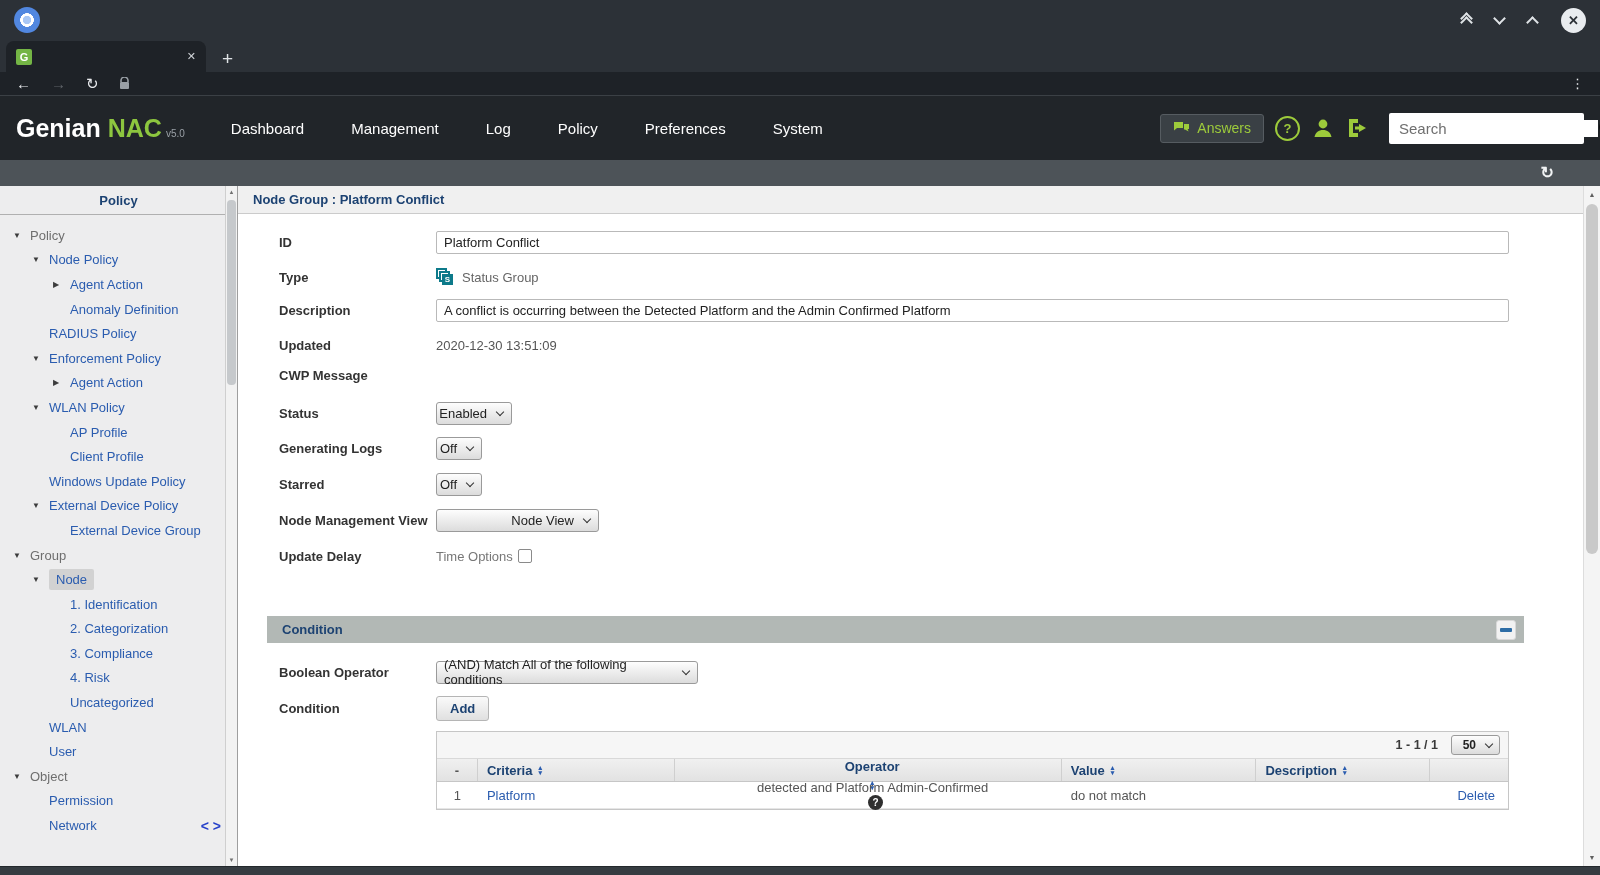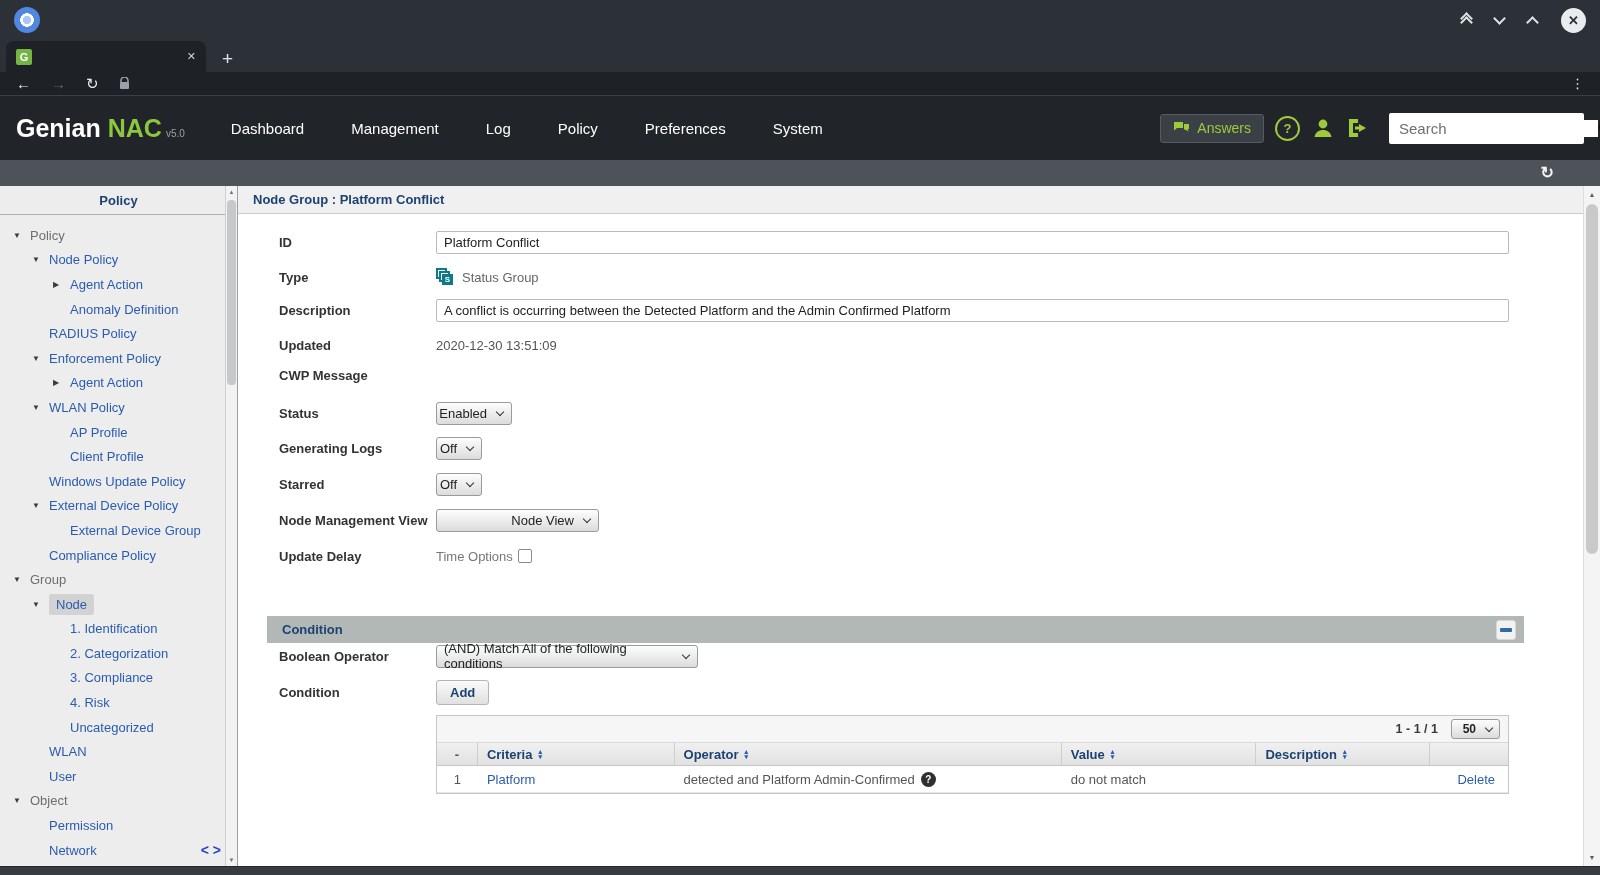--- a/index.html
+++ b/index.html
@@ -138,21 +138,21 @@
     align-items:center; justify-content:flex-end; gap:13px; padding-right:8px; }
   .info-count { font-weight:bold; font-size:12.5px; color:#3a3a3a; }
   .sel.small { height:20px; font-size:12px; font-weight:bold; padding:0 6px; }
   .tbl-head { display:flex; background:linear-gradient(#f0f0f0,#e2e2e2); border-bottom:1px solid #c6c6c6;
     height:23px; align-items:stretch; }
   .th { display:flex; align-items:center; gap:6px; padding-left:9px; font-weight:bold; color:#1c4272;
     border-right:1px solid #cfcfcf; }
   .th:last-child { border-right:none; }
   .th.c0 { justify-content:center; padding-left:0; color:#555; }
   .sort { display:flex; flex-direction:column; line-height:5px; font-size:7px; color:#2a5caf; }
-  .c0 { width:41px; } .c1 { width:197px; } .c2 { width:388px; } .c3 { width:195px; }
+  .c0 { width:41px; } .c1 { width:197px; } .c2 { width:388px;flex-direction:column; } .c3 { width:195px; }
   .c4 { width:174px; } .c5 { width:78px; }
   .tbl-row { display:flex; align-items:center; height:27px; background:#fff; border-bottom:1px solid #e6e6e6; }
   .td { padding-left:9px; color:#555; display:flex; align-items:center; }
   .td.c0 { justify-content:center; padding-left:0; }
   .td .link, .td.link { color:#2a5caf; font-weight:normal; }
   .td.c5 { justify-content:flex-end; padding-right:13px; }
   .q-icon { width:15px; height:15px; border-radius:50%; background:#2f2f2f; color:#fff; font-weight:bold;
     font-size:10px; display:inline-flex; align-items:center; justify-content:center; margin-left:6px; flex-shrink:0; }
 
   .bottom-bar { height:9px; background:#363c41; border-top:1px solid #23282c; }
@@ -303,24 +303,20 @@
             <span class="tree-label">Windows Update Policy</span>
           </div>
           <div class="tree-item lvl2">
             <span class="tree-arrow">▼</span>
             <span class="tree-label">External Device Policy</span>
           </div>
           <div class="tree-item lvl3">
             <span class="tree-arrow"></span>
             <span class="tree-label">External Device Group</span>
           </div>
-          <div class="tree-item lvl2">
-            <span class="tree-arrow"></span>
-            <span class="tree-label">Compliance Policy</span>
-          </div>
           <div class="tree-item lvl1 root">
             <span class="tree-arrow">▼</span>
             <span class="tree-label">Group</span>
           </div>
           <div class="tree-item lvl2 selected">
             <span class="tree-arrow">▼</span>
             <span class="tree-label">Node</span>
           </div>
           <div class="tree-item lvl3">
             <span class="tree-arrow"></span>
@@ -447,21 +443,21 @@
 
         <div class="section-gap"></div>
 
         <div class="cond-header">
           <span class="cond-title">Condition</span>
           <span class="collapse-btn">
               <span class="bar"></span>
             </span>
         </div>
 
-        <div class="form-row" style="margin-top:1px; margin-bottom:12px;">
+        <div class="form-row" style="margin-top:17px; margin-bottom:12px;">
           <span class="flabel">Boolean Operator</span>
           <span class="sel" style="width:262px;">
             <span>(AND) Match All of the following conditions</span>
             <span class="sel-chev"></span>
           </span>
         </div>
 
         <div class="form-row" style="margin-bottom:0;">
           <span class="flabel">Condition</span>
           <span class="btn">Add</span>

